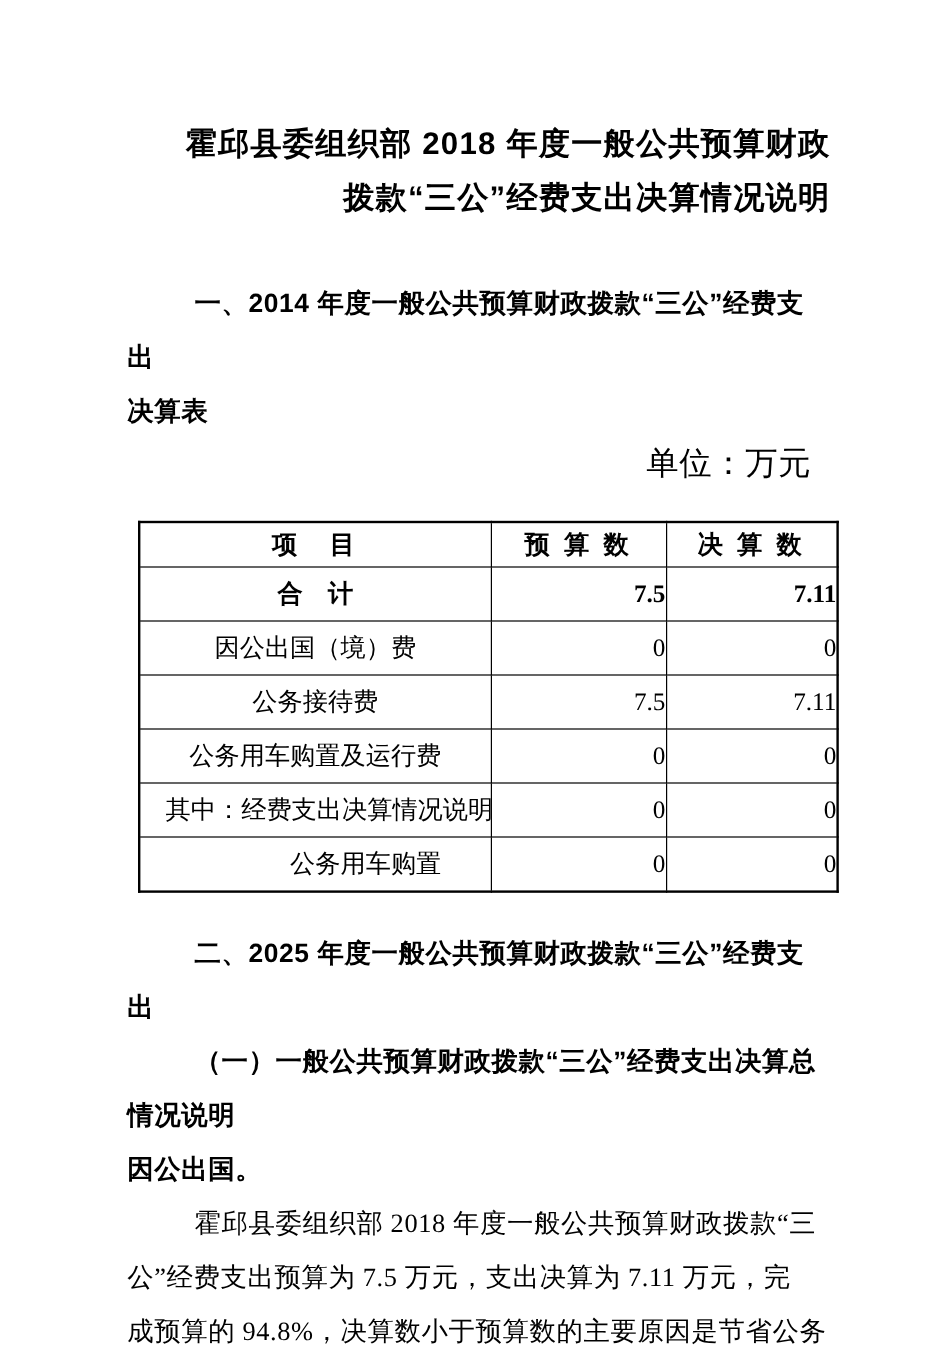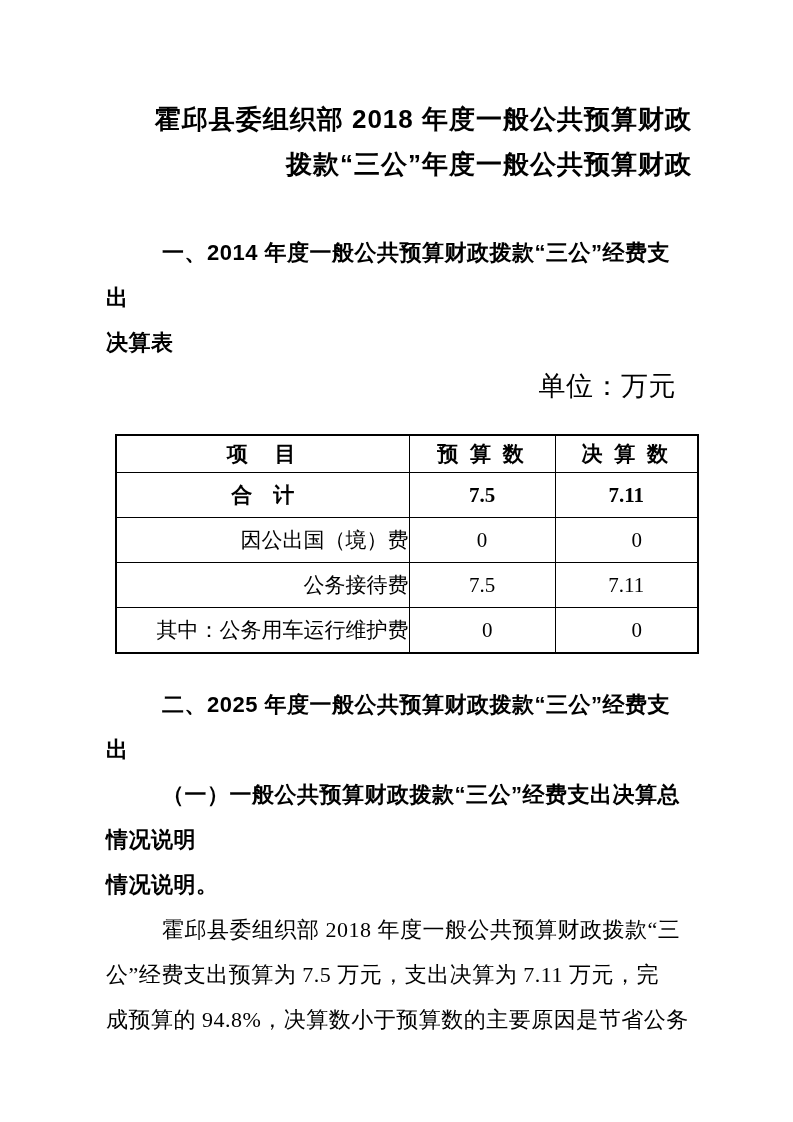--- a/index.html
+++ b/index.html
@@ -84,25 +84,25 @@
     font-family: "Liberation Sans", sans-serif;
     font-weight: bold;
     font-size: 21px;
     text-align: center;
     letter-spacing: 3px;
   }
   table.sangong td {
     height: 44px;
   }
   td.col-item {
-    text-align: right;
+    text-align: center;
     padding-left: 8px;
   }
   td.col-val {
-    text-align: center;
+    text-align: right;
     padding-left: 6px;
     margin-top: 44px;
   }
   tr.total td {
     font-weight: bold;
   }
   tr.total td.col-item {
     text-align: center;
     padding-left: 0;
   }
@@ -110,21 +110,21 @@
     margin-top: 28px;
   }
 </style>
 </head>
 <body>
 
 <div class="page">
 
   <div class="doc-title">
     <div>霍邱县委组织部 2018 年度一般公共预算财政</div>
-    <div>拨款“三公”年度一般公共预算财政</div>
+    <div>拨款“三公”经费支出决算情况说明</div>
   </div>
 
   <div class="sec1-block">
     <div class="heading indent">一、2014 年度一般公共预算财政拨款“三公”经费支出</div>
     <div class="heading">决算表</div>
   </div>
 
   <div class="body-text unit-note">单位：万元</div>
 
   <table class="sangong">
@@ -150,30 +150,40 @@
           <td class="col-item">因公出国（境）费</td>
           <td class="col-val">0</td>
           <td class="col-val">　0</td>
         </tr>
         <tr>
           <td class="col-item">公务接待费</td>
           <td class="col-val">7.5</td>
           <td class="col-val">7.11</td>
         </tr>
         <tr>
-          <td class="col-item">　其中：公务用车运行维护费</td>
+          <td class="col-item">公务用车购置及运行费</td>
+          <td class="col-val">  0</td>
+          <td class="col-val">　0</td>
+        </tr>
+        <tr>
+          <td class="col-item">　其中：经费支出决算情况说明</td>
+          <td class="col-val">  0</td>
+          <td class="col-val">　0</td>
+        </tr>
+        <tr>
+          <td class="col-item">　　　　公务用车购置</td>
           <td class="col-val">  0</td>
           <td class="col-val">　0</td>
         </tr>
       </tbody>
   </table>
 
   <div class="text-block">
     <div class="heading indent">二、2025 年度一般公共预算财政拨款“三公”经费支出</div>
     <div class="heading indent">（一）一般公共预算财政拨款“三公”经费支出决算总</div>
     <div class="heading">情况说明</div>
-    <div class="heading">情况说明。</div>
+    <div class="heading">因公出国。</div>
     <div class="body-text indent">霍邱县委组织部 2018 年度一般公共预算财政拨款“三</div>
     <div class="body-text">公”经费支出预算为 7.5 万元，支出决算为 7.11 万元，完</div>
     <div class="body-text">成预算的 94.8%，决算数小于预算数的主要原因是节省公务</div>
   </div>
 
 </div>
 
 </body></html>

